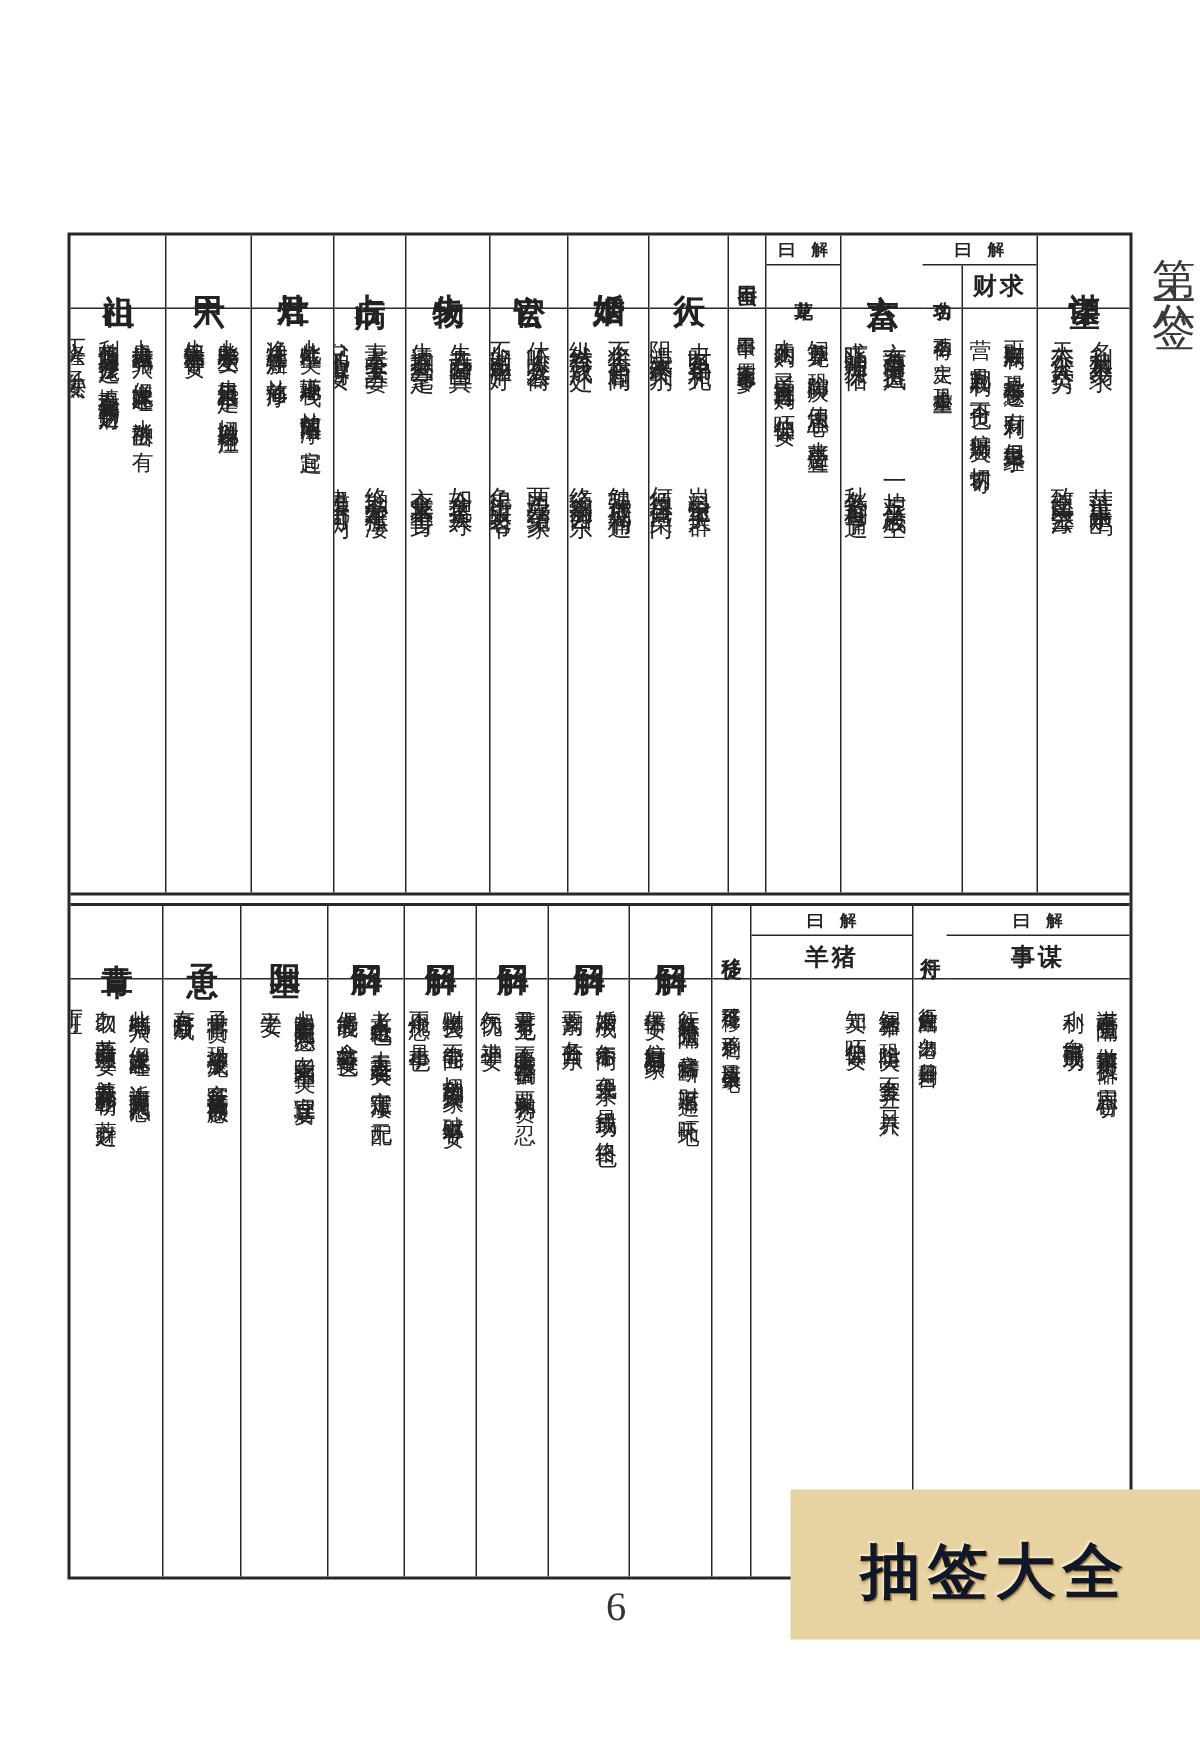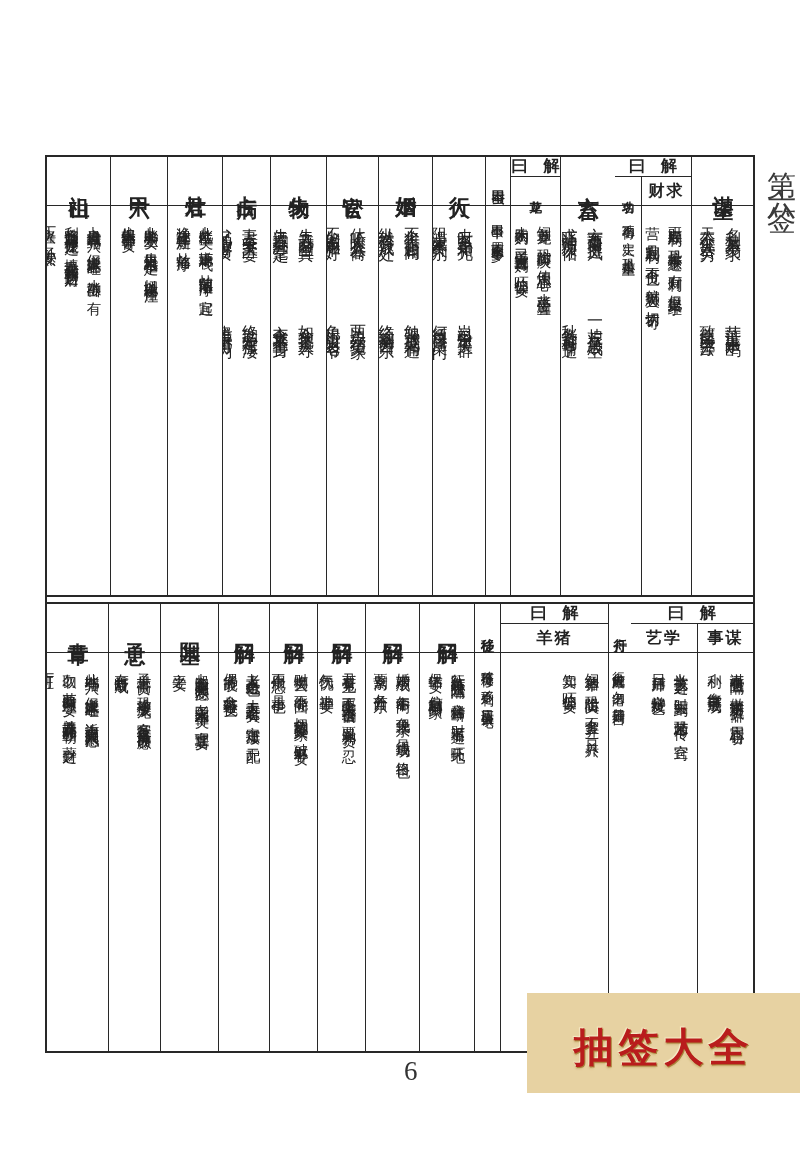--- a/index.html
+++ b/index.html
@@ -10,37 +10,37 @@
   .row{display:flex;flex-direction:row-reverse}
   .row.top{height:438px}
   .row.bottom{flex:1}
   .divider{height:9px;border-top:2px solid #282828;border-bottom:2px solid #282828;box-sizing:border-box}
   .col{box-sizing:border-box;border-left:1.8px solid #282828;display:flex;flex-direction:column;flex-shrink:0}
   .row > .col:last-child{border-left:none;flex:1}
   .hd{height:49px;border-bottom:1.8px solid #282828;display:flex;align-items:center;justify-content:center;box-sizing:border-box;flex-shrink:0}
   .vtext{writing-mode:vertical-rl;line-height:1;font-weight:bold;font-size:21px;letter-spacing:2px}
   .hd.small .vtext{font-size:13.5px;letter-spacing:1px}
   .band{height:20px;border-bottom:1.8px solid #282828;display:flex;align-items:center;justify-content:center;
-        font-weight:bold;font-size:16px;box-sizing:border-box;flex-shrink:0}
+        font-weight:bold;font-size:11px;box-sizing:border-box;flex-shrink:0}
   .gcols{display:flex;flex-direction:row-reverse;flex:1}
   .gcol{box-sizing:border-box;border-left:1.8px solid #282828;display:flex;flex-direction:column;flex-shrink:0}
   .gcols > .gcol:last-child{border-left:none;flex:1}
   .glabel{height:29px;border-bottom:1.8px solid #282828;display:flex;align-items:center;justify-content:center;
           font-weight:bold;font-size:16px;letter-spacing:2px;box-sizing:border-box;flex-shrink:0}
   .glabel .vtext{font-size:12.5px;letter-spacing:0}
   .vbody{flex:1;writing-mode:vertical-rl;box-sizing:border-box;padding:9px 5px 4px 2px;
          font-size:14.5px;letter-spacing:1.5px;line-height:1.55;overflow:hidden}
   .vbody.verse{font-size:16px;letter-spacing:3px;line-height:1.6;padding-right:7px}
   .vbody.small{font-size:13px;letter-spacing:1px;line-height:1.35;padding:8px 4px 4px 1px}
   .page-title{position:absolute;left:762px;top:149px;writing-mode:vertical-rl;
               font-size:29px;letter-spacing:17px;color:#3a3a3a}
   .page-number{position:absolute;left:404px;top:1056px;font-size:27px;color:#333}
   .watermark{position:absolute;left:527px;top:993px;width:273px;height:100px;background:#e7d2a2;z-index:5;
              display:flex;align-items:center;justify-content:center;box-sizing:border-box;padding-top:8px}
-  .watermark span{font-size:40px;font-weight:bold;letter-spacing:5px;color:#b91c1c;
+  .watermark span{font-size:40px;font-weight:bold;letter-spacing:5px;color:#0f172a;
                   text-shadow:1px 1px 0 #a8813a,-1px -1px 1px #f8edca,0 2px 2px rgba(160,120,40,.35)}
 </style>
 </head>
 <body>
 
 <div class="page-title">第六签</div>
 
 <div class="table">
 
   <div class="row top">
@@ -197,27 +197,20 @@
     <div class="col" style="width:122px;border-left:none">
       <div class="band">曰　解</div>
       <div class="gcols">
         <div class="gcol" style="width:56px">
           <div class="glabel">事谋</div>
           <div class="vbody">
             <div>谋事有些阻隔　做事切不可执僻　宜用心窃</div>
             <div>小利　自能事可成功</div>
           </div>
         </div>
-        <div class="gcol" style="width:56px">
-          <div class="glabel">艺学</div>
-          <div class="vbody">
-            <div>卜学技艺之卦　时运未到　恐艺师不传　宜窍</div>
-            <div>日后拜师　定学好技艺</div>
-          </div>
-        </div>
       </div>
     </div>
 
     <div class="col" style="width:23px">
       <div class="hd small">
           <span class="vtext">行舟</span>
         </div>
       <div class="vbody small">
         <div>行舟失舵难回　勿出港　若择日则吉</div>
       </div>

